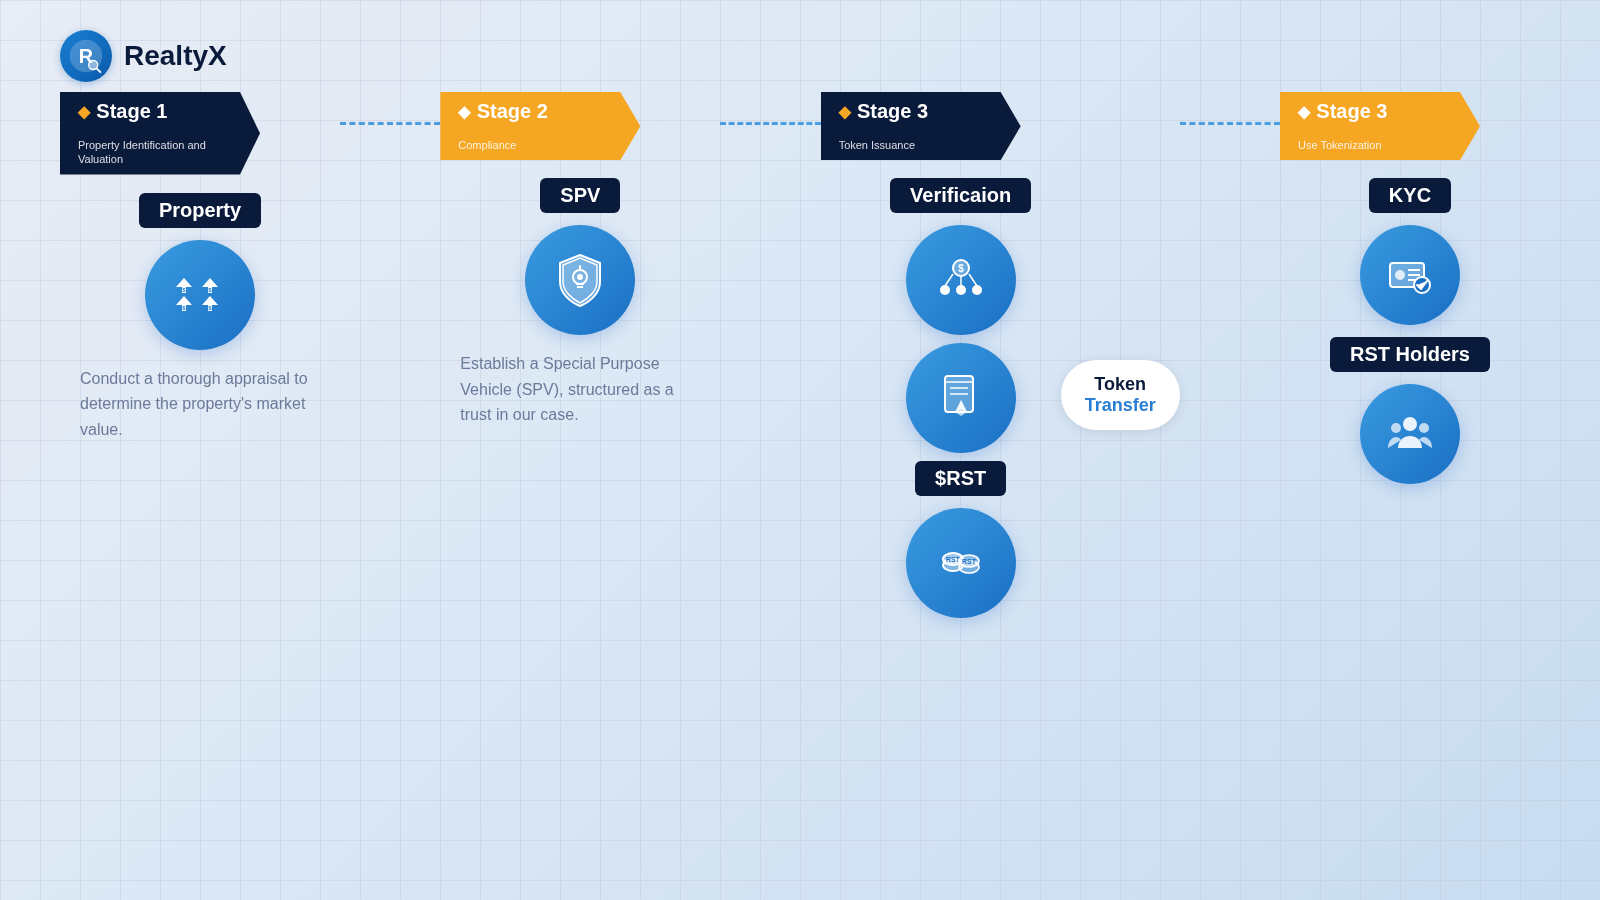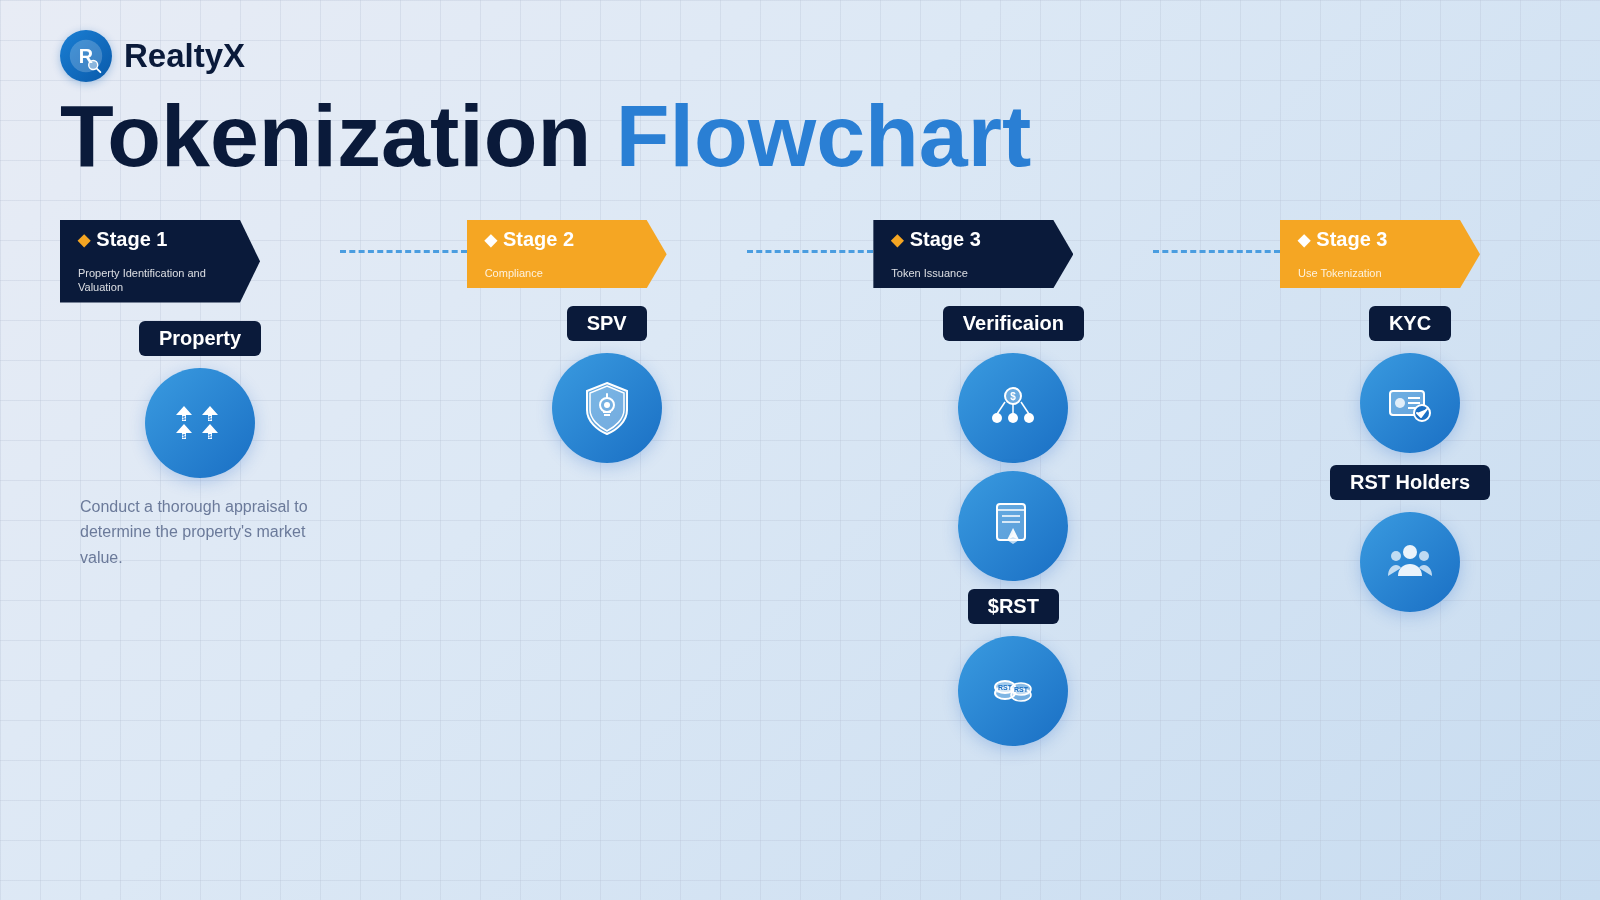--- a/index.html
+++ b/index.html
@@ -49,21 +49,21 @@
       display: flex;
       align-items: center;
       justify-content: center;
       color: white;
       font-size: 26px;
       font-weight: 900;
       box-shadow: 0 2px 8px rgba(0,90,180,0.3);
     }
 
     .logo-text {
-      font-size: 33px;
+      font-size: 28px;
       font-weight: 800;
       color: #0a1a3a;
     }
 
     
     .main-title {
       font-size: 88px;
       font-weight: 900;
       line-height: 1.0;
       margin-bottom: 40px;
@@ -260,23 +260,20 @@
         <circle cx="20" cy="20" r="18" fill="rgba(255,255,255,0.2)"></circle>
         <text x="20" y="28" text-anchor="middle" fill="white" font-size="22" font-weight="900" font-family="Arial">R</text>
 
         <circle cx="28" cy="30" r="5" fill="rgba(255,255,255,0.4)" stroke="white" stroke-width="1.5"></circle>
         <line x1="32" y1="34" x2="36" y2="38" stroke="white" stroke-width="2" stroke-linecap="round"></line>
       </svg>
     </div>
     <span class="logo-text">RealtyX</span>
   </div>
 
-  <div class="main-title">
-    <span class="title-black">Tokenization </span><span class="title-blue">Flowchart</span>
-  </div>
 
   <div class="flowchart">
 
     <div class="stage-col">
       <div class="stage-badge">
         <div class="badge-main badge-black">
           <div class="badge-stage-num">
             <span class="diamond">◆</span>
             <span>Stage 1</span>
           </div>
@@ -328,20 +325,21 @@
           <path d="M30 8 L47 15 L47 32 C47 41 38 49 30 53 C22 49 13 41 13 32 L13 15 Z" fill="rgba(255,255,255,0.15)" stroke="white" stroke-width="1.5"></path>
 
           <circle cx="30" cy="27" r="7" fill="none" stroke="white" stroke-width="2"></circle>
           <path d="M26 34 L34 34" stroke="white" stroke-width="2"></path>
           <path d="M27 37 L33 37" stroke="white" stroke-width="2"></path>
           <path d="M30 20 L30 16" stroke="white" stroke-width="2" stroke-linecap="round"></path>
           <circle cx="30" cy="27" r="3" fill="white"></circle>
         </svg>
       </div>
 
+      <div class="desc-text">Establish a Special Purpose Vehicle (SPV), structured as a trust in our case.</div>
     </div>
 
     <div class="connector"></div>
 
     <div class="stage3-wrapper">
       <div class="stage-col">
         <div class="stage-badge">
           <div class="badge-main badge-black">
             <div class="badge-stage-num">
               <span class="diamond">◆</span>
@@ -390,20 +388,24 @@
             <text x="22" y="29" text-anchor="middle" fill="#1a6fc4" font-size="7" font-weight="bold">RST</text>
 
             <ellipse cx="38" cy="34" rx="10" ry="6" fill="rgba(255,255,255,0.35)" stroke="white" stroke-width="1.5"></ellipse>
             <rect x="28" y="28" width="20" height="6" fill="rgba(255,255,255,0.25)"></rect>
             <ellipse cx="38" cy="28" rx="10" ry="6" fill="rgba(255,255,255,0.45)" stroke="white" stroke-width="1.5"></ellipse>
             <text x="38" y="31" text-anchor="middle" fill="#1a6fc4" font-size="7" font-weight="bold">RST</text>
           </svg>
         </div>
       </div>
 
+      <div class="token-transfer">
+        <div class="token-transfer-title">Token</div>
+        <div class="token-transfer-sub">Transfer</div>
+      </div>
     </div>
 
     <div class="connector"></div>
 
     <div class="stage-col stage-col-4">
       <div class="stage-badge">
         <div class="badge-main badge-gold">
           <div class="badge-stage-num">
             <span class="diamond">◆</span>
             <span>Stage 3</span>

